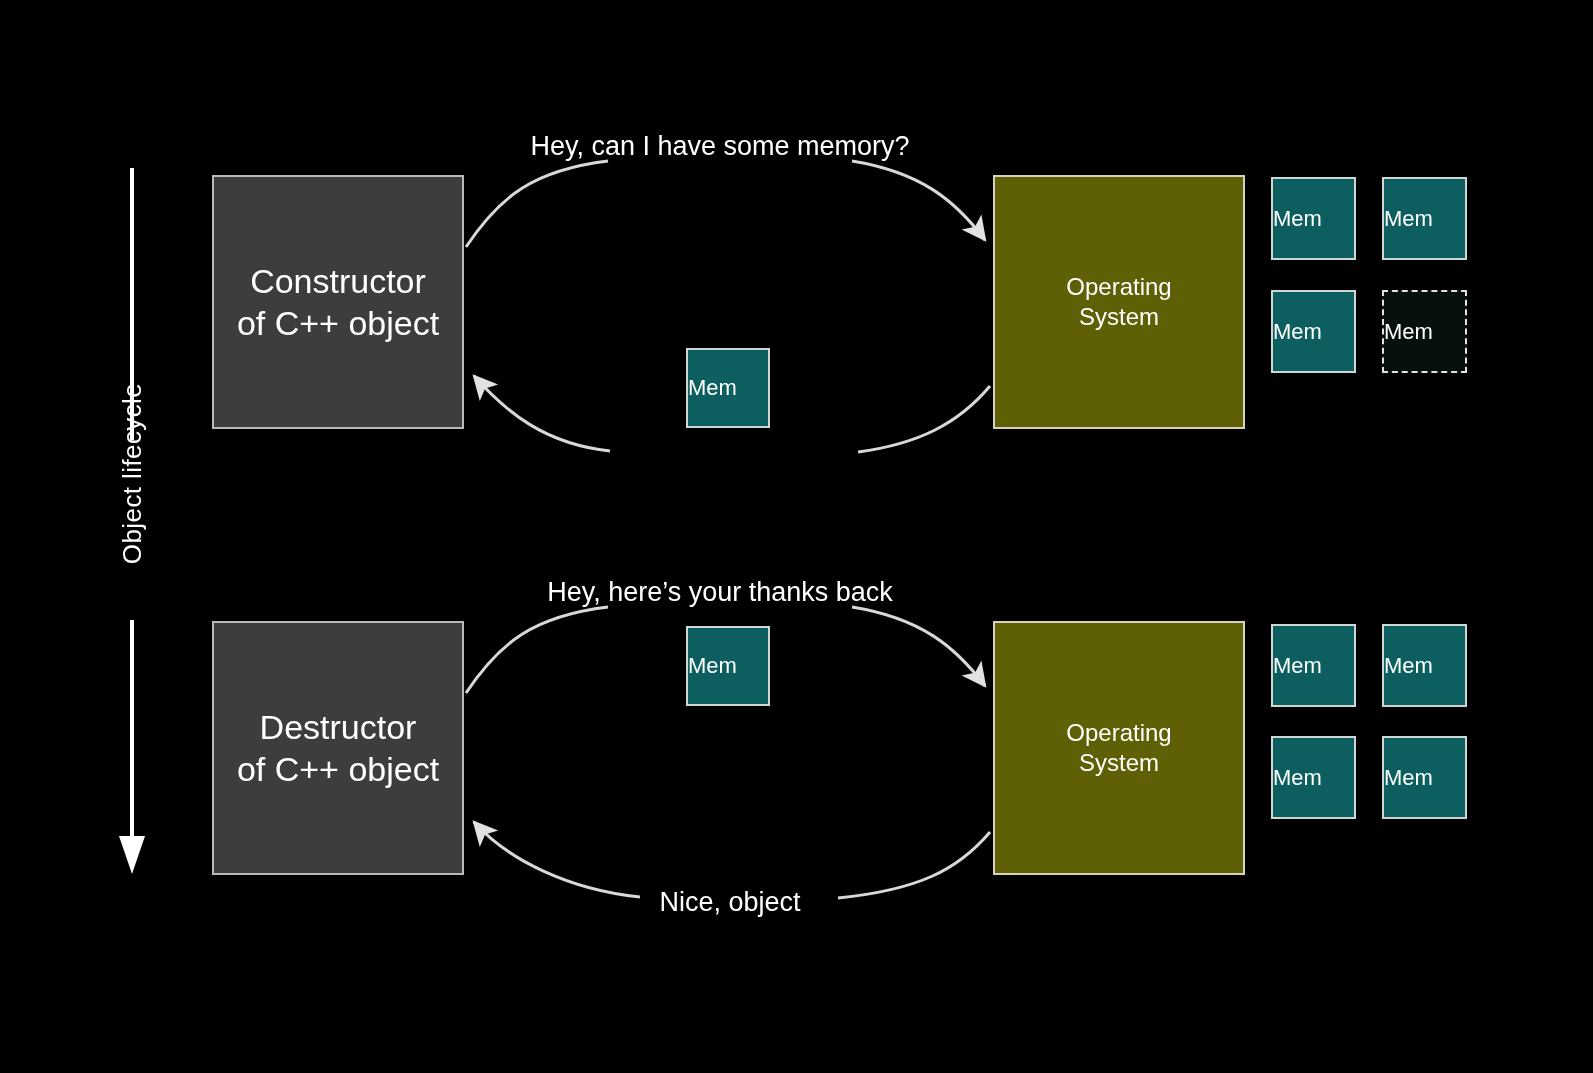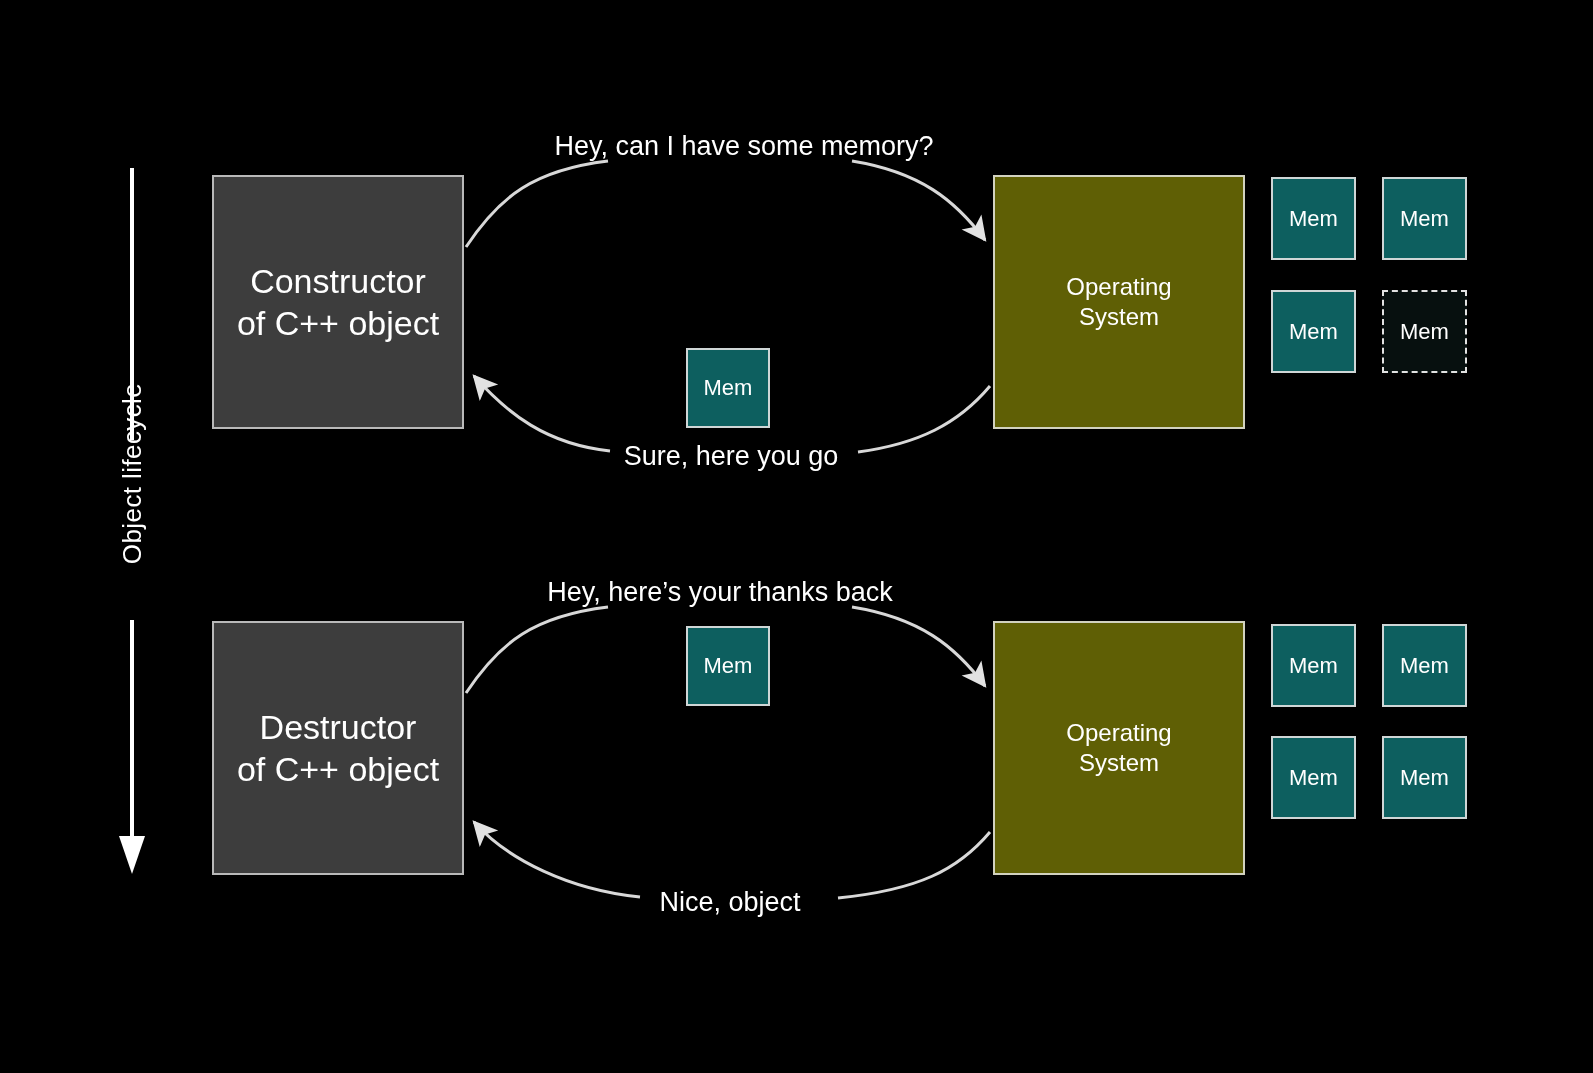--- a/index.html
+++ b/index.html
@@ -63,21 +63,20 @@
   .role-box.os    { background: #5f5f05; border-color: #d2d2bf; font-size: 24px; }
 
   
   .mem {
     position: absolute;
     box-sizing: border-box;
     background: #0d5f5f;
     border: 2px solid #cfd6d6;
     display: flex;
     align-items: center;
-    justify-content: center;
     font-size: 22px;
     color: #ffffff;
   }
   .mem.empty {
     background: #07100f;
     border: 2px dashed #e2e2e2;
   }
 
   
   .arc-label {
@@ -127,22 +126,21 @@
       </marker>
     </defs>
 
     <path d="M466,247 C500,196 534,170 608,161" fill="none" stroke="#d8d8d8" stroke-width="3"></path>
     <path d="M852,161 C920,172 955,200 985,240" fill="none" stroke="#d8d8d8" stroke-width="3" marker-end="url(#ah1)"></path>
 
     <path d="M990,386 C958,424 918,444 858,452" fill="none" stroke="#d8d8d8" stroke-width="3"></path>
     <path d="M610,451 C546,444 508,414 474,376" fill="none" stroke="#d8d8d8" stroke-width="3" marker-end="url(#ah1)"></path>
   </svg>
 
-  <div class="arc-label" style="left:544px; top:131px; width:400px;">Hey, can I have some memory?</div>
-  <div class="arc-label" style="left:600px; top:441px; width:262px;">Sure, here you go</div>
+  <div class="arc-label" style="left:520px; top:131px; width:400px;">Hey, can I have some memory?</div>
 
   <div class="mem" style="left:686px; top:348px; width:84px; height:80px;">
     <span>Mem</span>
   </div>
 
   <div class="mem" style="left:1271px; top:177px; width:85px; height:83px;">
     <span>Mem</span>
   </div>
   <div class="mem" style="left:1382px; top:177px; width:85px; height:83px;">
     <span>Mem</span>

